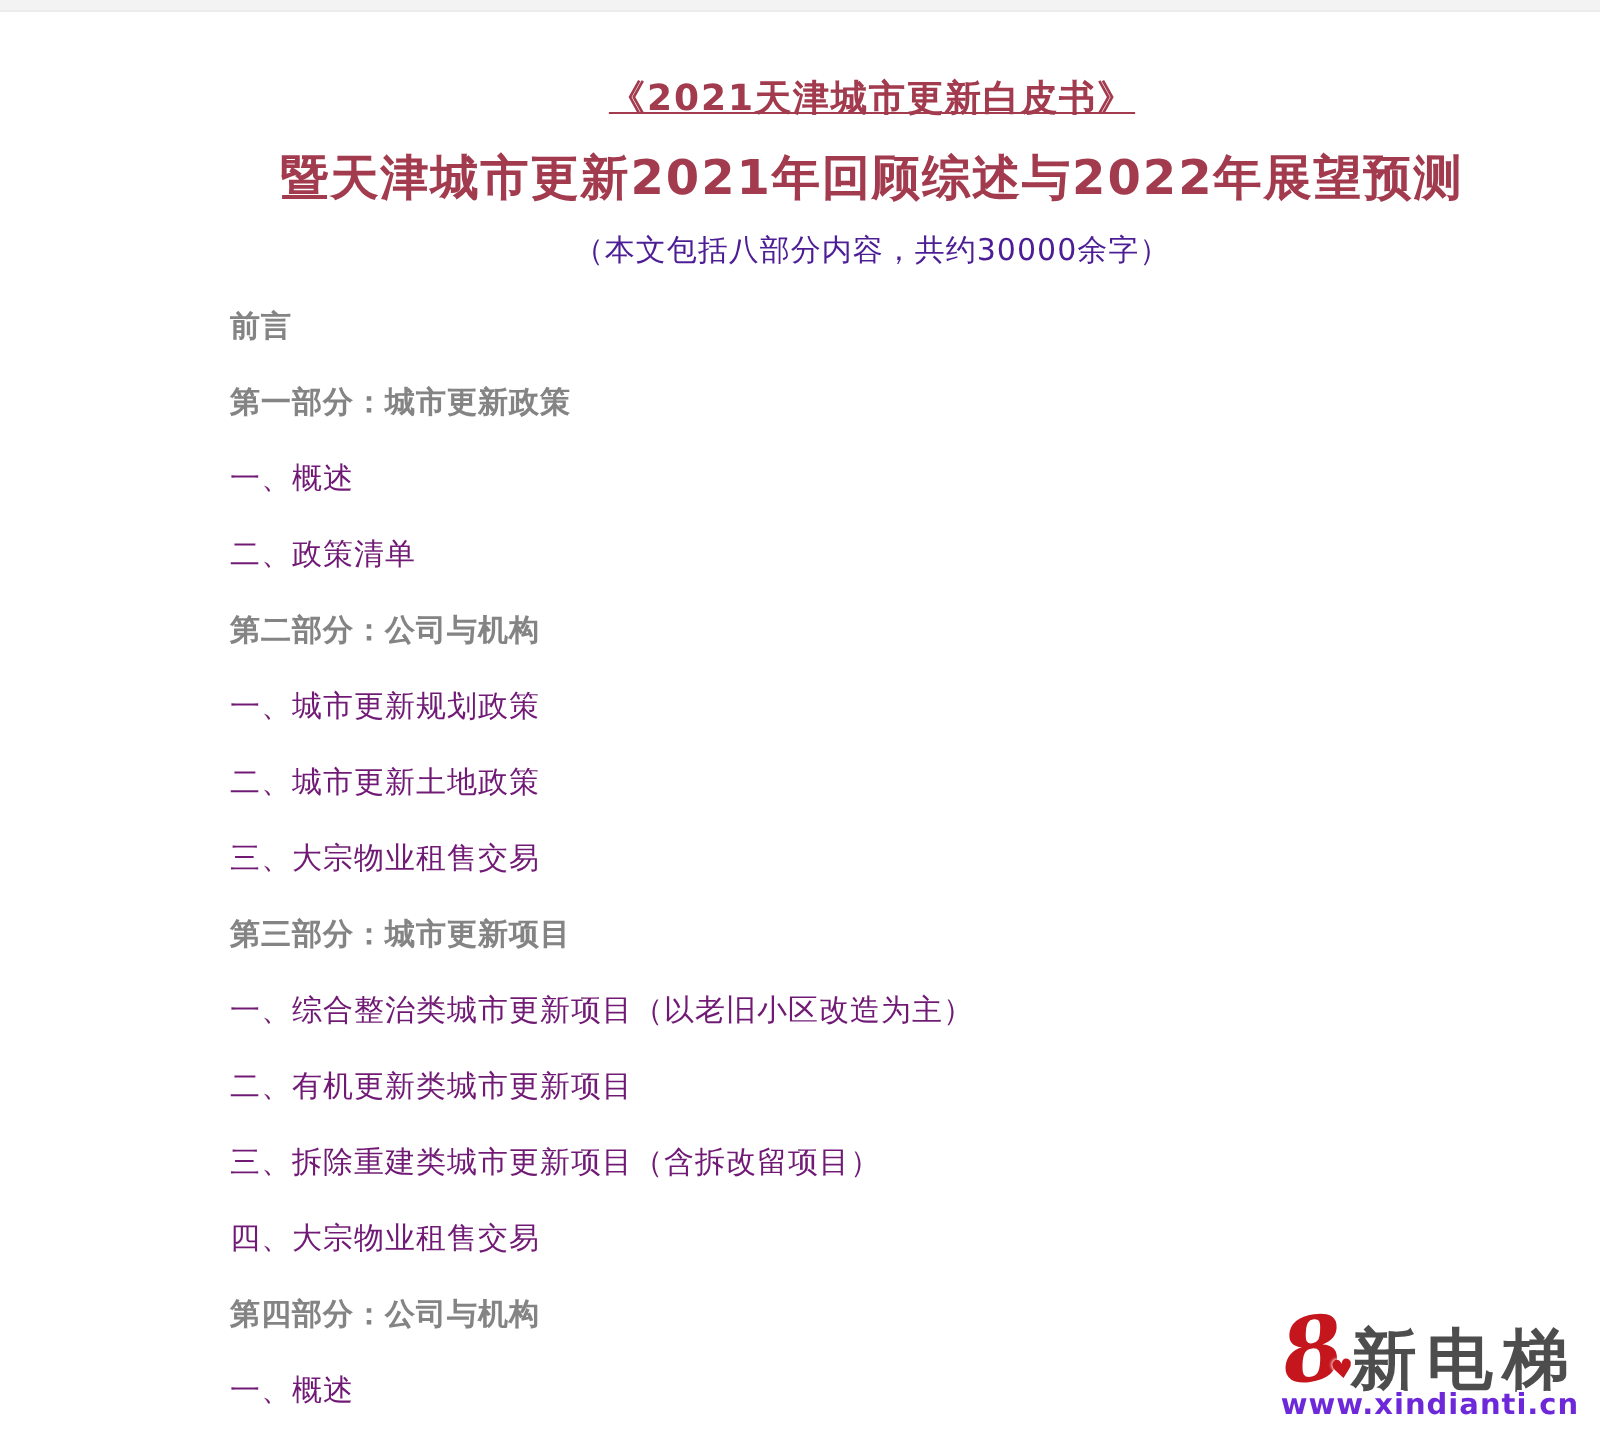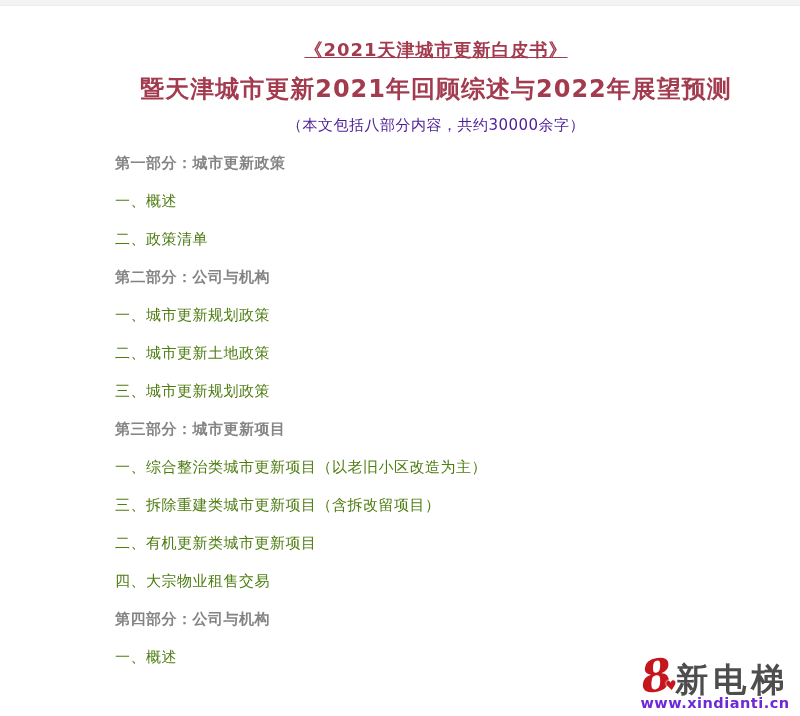--- a/index.html
+++ b/index.html
@@ -52,21 +52,21 @@
     margin-top: 18px;
     text-align: left;
   }
   .toc p {
     margin: 0 0 18px 0;
     font-size: 15px;
     line-height: 20px;
     letter-spacing: 0.5px;
   }
   .toc-heading { font-weight: bold; color: #848484; }
-  .toc-item { font-weight: normal; color: #4d7c0f; }
+  .toc-item { font-weight: normal; color: #701a75; }
 
   
   .watermark {
     position: absolute;
     right: 10px; bottom: 5px;
     width: 150px;
     text-align: center;
     user-select: none;
   }
   .wm-top {
@@ -121,31 +121,32 @@
   <div class="top-strip"></div>
 
   <div class="content">
     <div class="titles">
       <p class="title-line1">《2021天津城市更新白皮书》</p>
       <p class="title-line2">暨天津城市更新2021年回顾综述与2022年展望预测</p>
       <p class="note">（本文包括八部分内容，共约30000余字）</p>
     </div>
 
     <div class="toc">
+      <p class="toc-heading">前言</p>
       <p class="toc-heading">第一部分：城市更新政策</p>
       <p class="toc-item">一、概述</p>
       <p class="toc-item">二、政策清单</p>
       <p class="toc-heading">第二部分：公司与机构</p>
       <p class="toc-item">一、城市更新规划政策</p>
       <p class="toc-item">二、城市更新土地政策</p>
-      <p class="toc-item">三、城市更新规划政策</p>
+      <p class="toc-item">三、大宗物业租售交易</p>
       <p class="toc-heading">第三部分：城市更新项目</p>
       <p class="toc-item">一、综合整治类城市更新项目（以老旧小区改造为主）</p>
+      <p class="toc-item">二、有机更新类城市更新项目</p>
       <p class="toc-item">三、拆除重建类城市更新项目（含拆改留项目）</p>
-      <p class="toc-item">二、有机更新类城市更新项目</p>
       <p class="toc-item">四、大宗物业租售交易</p>
       <p class="toc-heading">第四部分：公司与机构</p>
       <p class="toc-item">一、概述</p>
     </div>
   </div>
 
   <div class="watermark">
     <div class="wm-top">
       <span class="wm-glyph"><span>8</span><span class="wm-heart">♥</span></span>
       <span class="wm-brand">新电梯</span>

